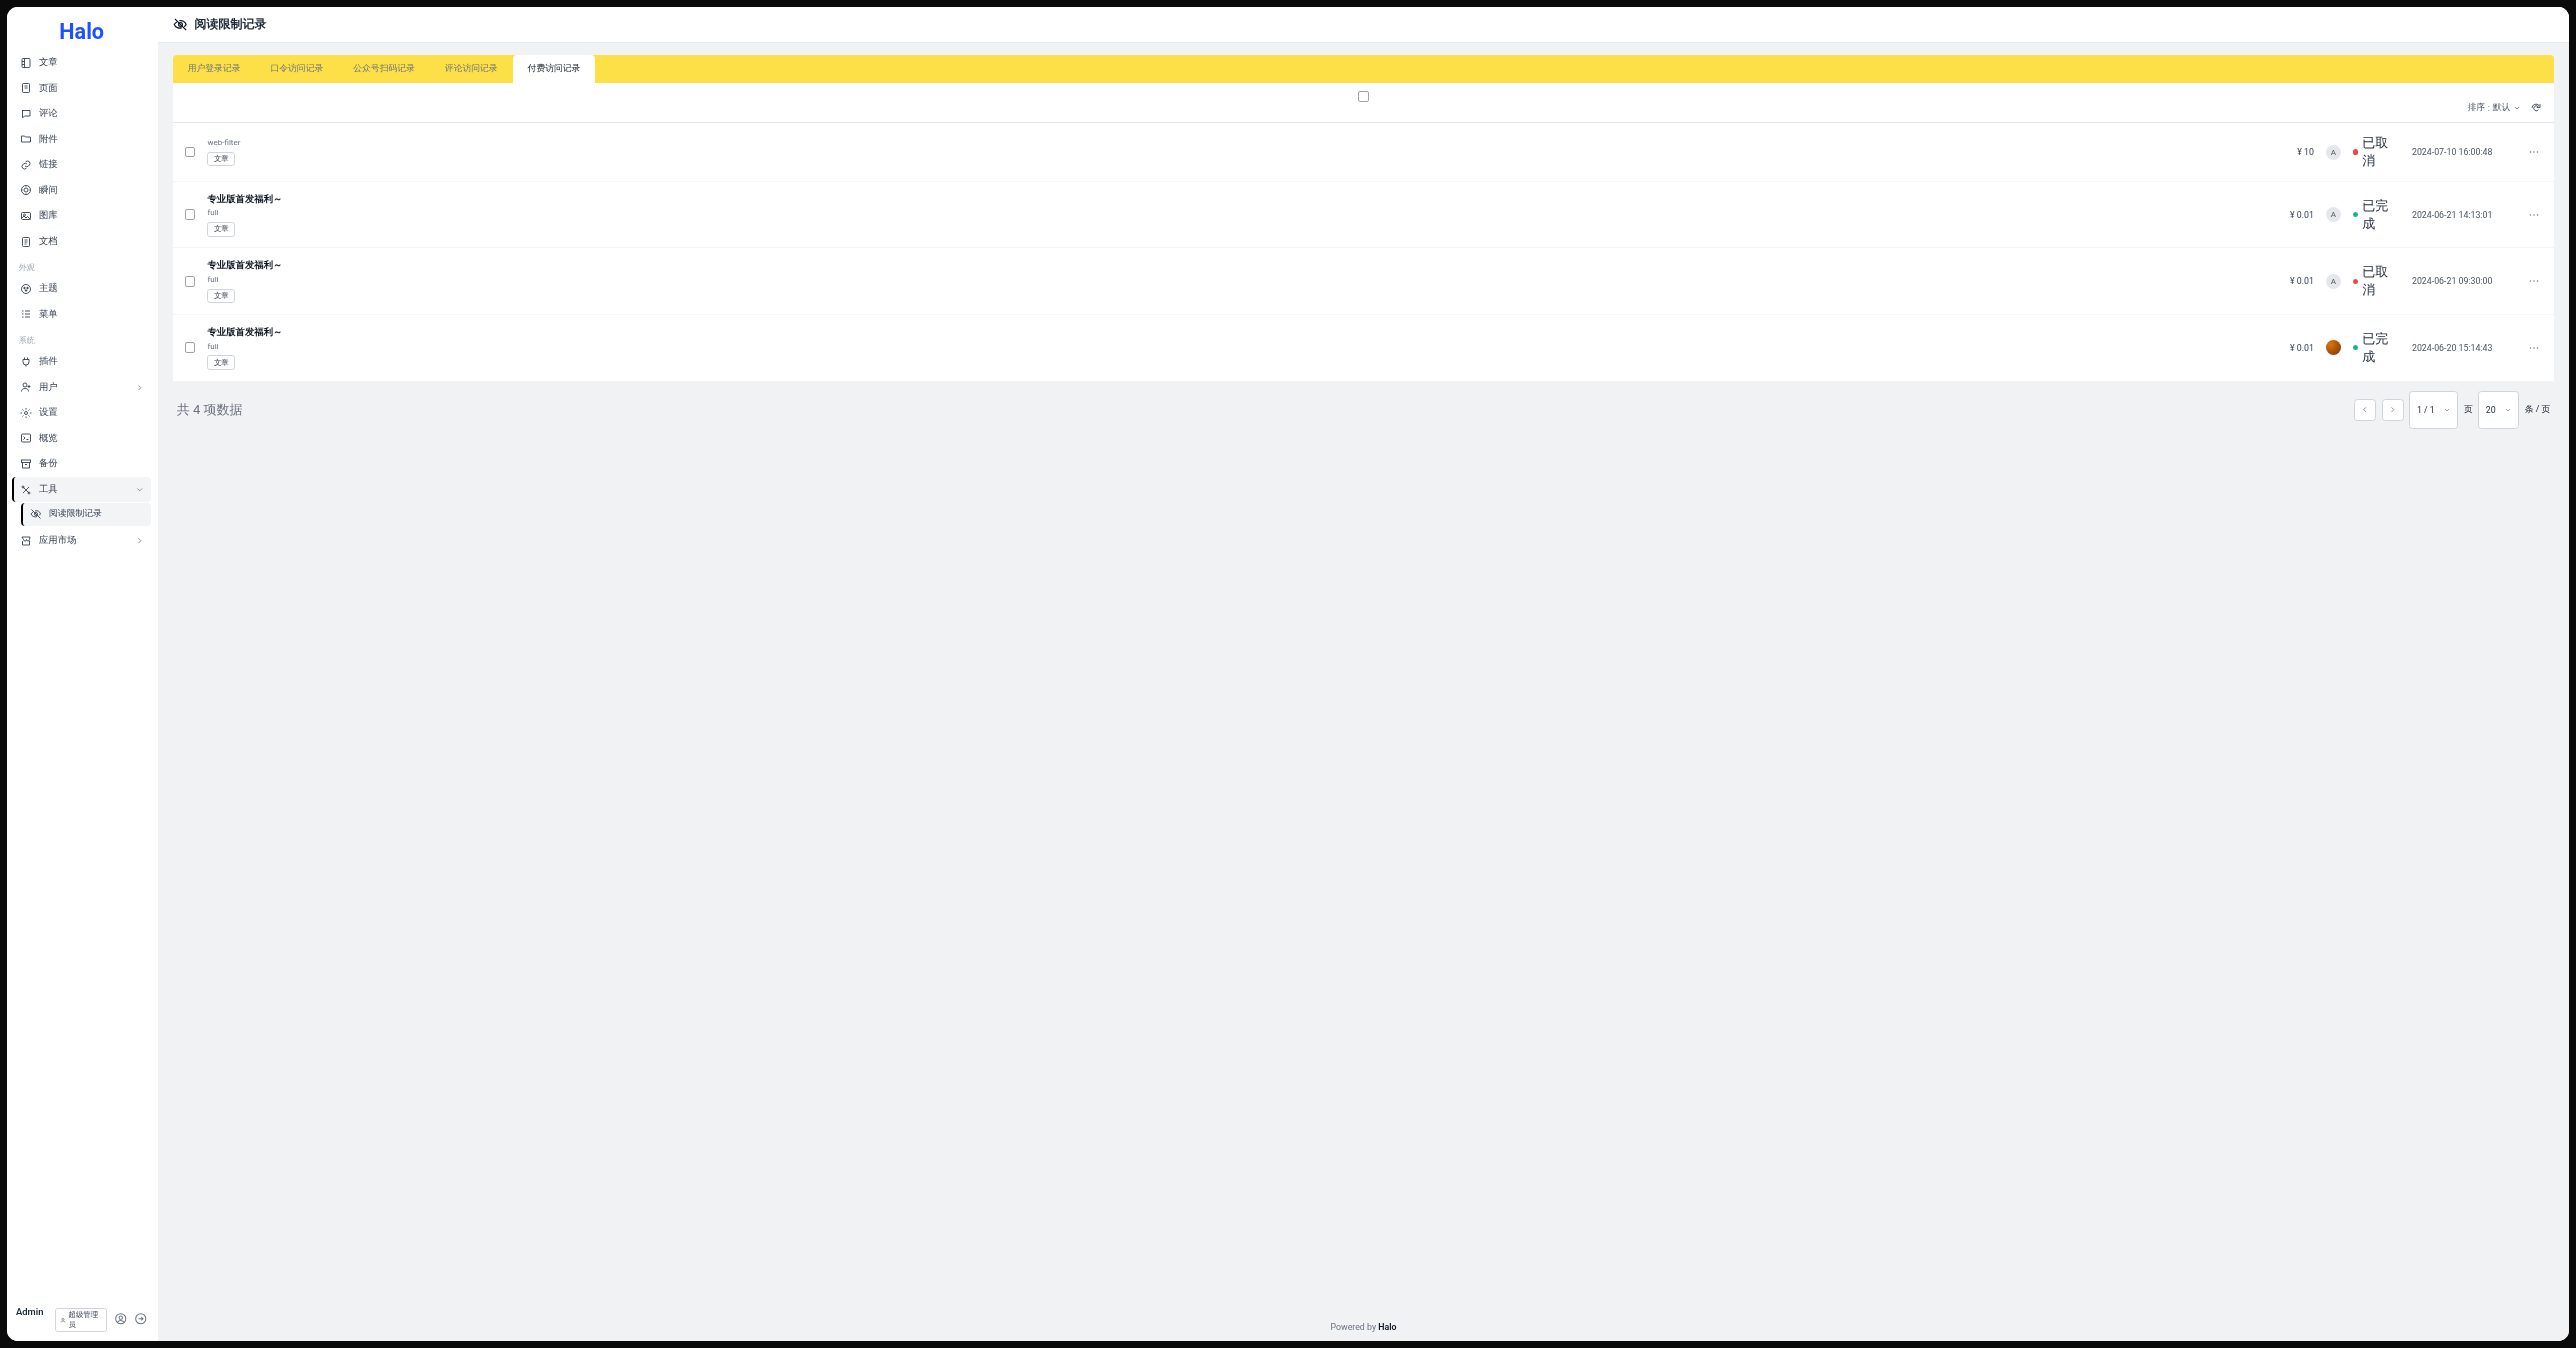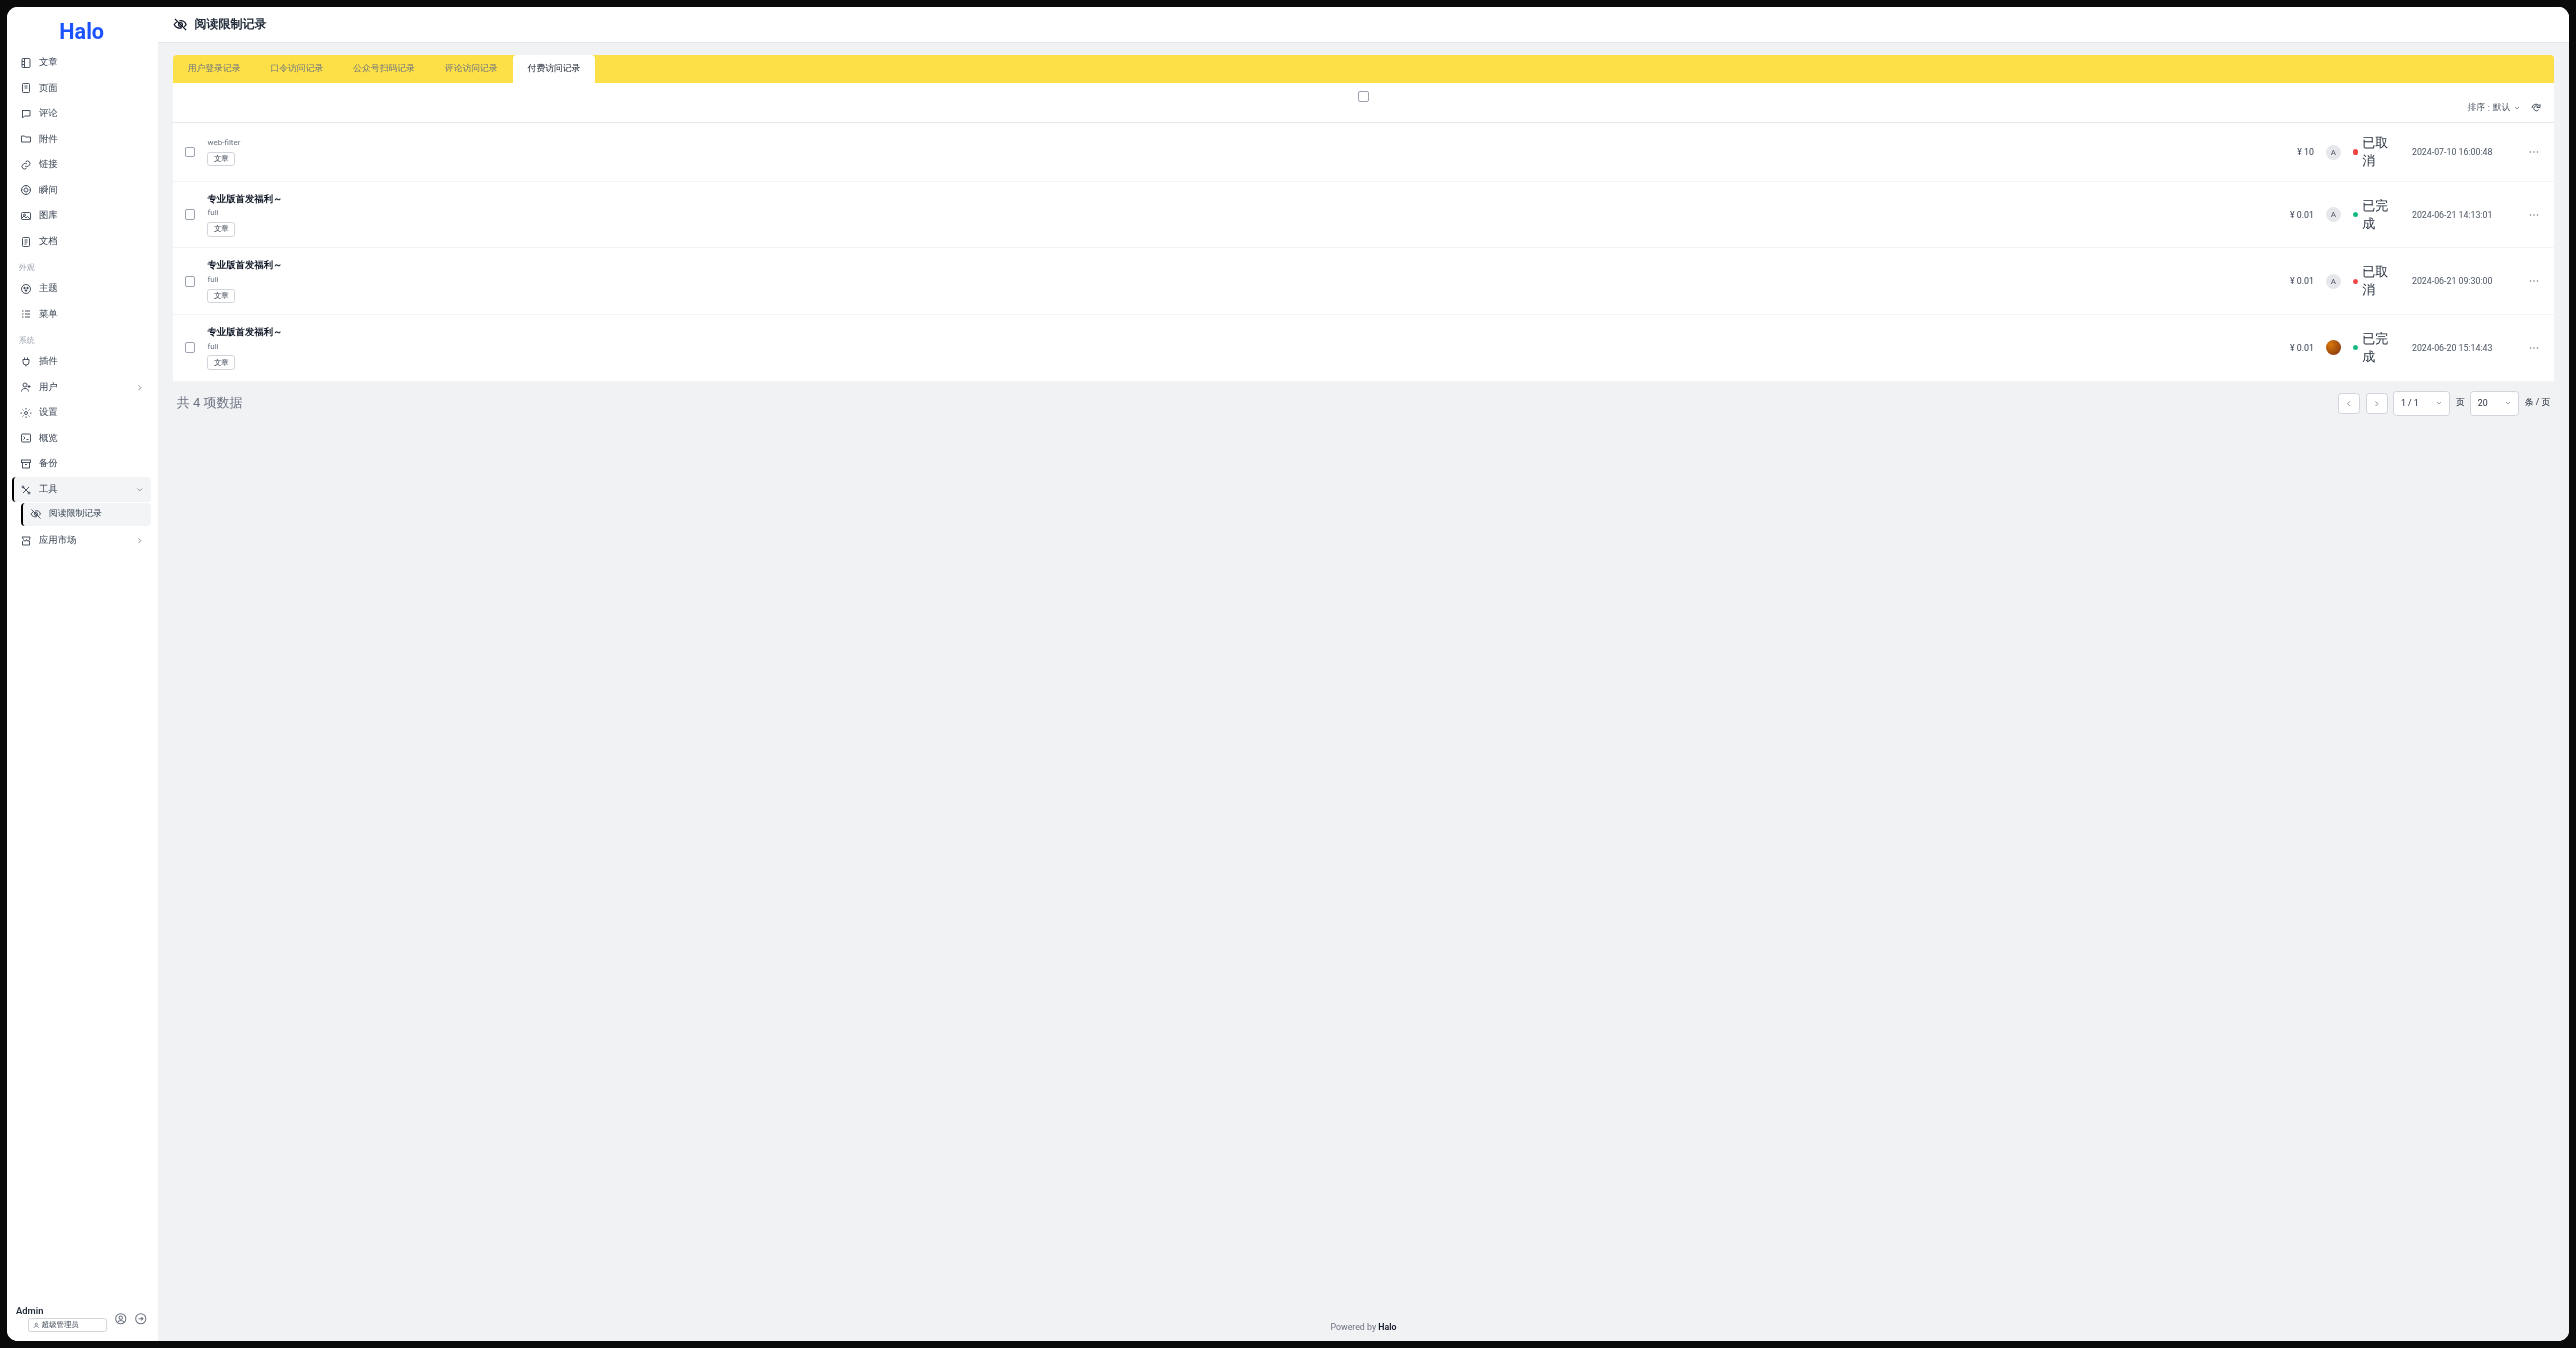--- a/index.html
+++ b/index.html
@@ -13,21 +13,21 @@
 .nav-item.active { background: #f3f4f6; border-left: 2px solid #000; padding-left: 4.7px; font-weight: 500; }
 .nav-item .icon { width: 13.5px; height: 13.5px; margin-right: 6.7px; display: inline-flex; align-items: center; justify-content: center; flex-shrink: 0; }
 .nav-item .chev { margin-left: auto; color: #6b7280; }
 .nav-group-label { font-size: 8px; color: #9ca3af; padding: 6.7px 6.7px 4px 6.7px; }
 .nav-sub { padding-left: 9.4px; margin-bottom: 2.7px; }
 .nav-sub .nav-item { font-size: 8.8px; padding: 4.7px 5.4px; }
 .nav-sub .nav-item.active { background: #f3f4f6; border-left: 2px solid #000; }
 .sidebar-footer { border-top: 0.7px solid transparent; padding: 6.7px 9.4px 9.4px 9.4px; display: flex; align-items: center; gap: 6.7px; }
 .sidebar-footer .name { font-size: 9.4px; font-weight: 600; flex: 1; }
 .sidebar-footer .role-badge { font-size: 7.4px; border: 0.7px solid #d1d5db; border-radius: 2.7px; padding: 0.7px 4px; display: inline-flex; align-items: center; gap: 2px; color: #374151; margin-top: 2.7px; margin-left: 12px; }
-.sidebar-footer .fcol { display: flex; flex-direction: column; flex: 1; }
+.sidebar-footer .fcol { display: flex; flex-direction: row; flex: 1; }
 .sidebar-footer .ficon { color: #6b7280; cursor: pointer; }
 .main { flex: 1; background: #f1f2f4; display: flex; flex-direction: column; overflow: hidden; }
 .header { background: #fff; padding: 9.4px 15px; display: flex; align-items: center; gap: 6.7px; border-bottom: 0.7px solid #e5e7eb; }
 .header h1 { font-size: 12px; font-weight: 700; }
 .content { padding: 12px 15px; flex: 1; overflow-y: auto; }
 .tabs { display: flex; background: #fde047; border-radius: 4px 4px 0 0; }
 .tab { padding: 8px 15px; font-size: 8.8px; color: #6b7280; cursor: pointer; border-radius: 4px 4px 0 0; }
 .tab.active { background: #fff; color: #111827; font-weight: 500; }
 .toolbar { background: #fff; padding: 8px 12px; display: flex; align-items: center; border-bottom: 0.7px solid #e5e7eb; flex-direction: column; }
 .toolbar .right { margin-left: auto; display: flex; align-items: center; gap: 9.4px; font-size: 8.8px; color: #4b5563; }
@@ -45,21 +45,21 @@
 .row .status { display: flex; align-items: center; gap: 4px; font-size: 13px; width: 47px; }
 .row .dot { width: 5.4px; height: 5.4px; border-radius: 50%; }
 .row .dot.red { background: #ef4444; }
 .row .dot.green { background: #10b981; }
 .row .time { font-size: 8.8px; color: #4b5563; width: 101px; }
 .row .more { color: #6b7280; cursor: pointer; padding: 0 2.7px; }
 .pagination { background: transparent; padding: 9.4px 4px; display: flex; align-items: center; }
 .pagination .total { font-size: 13px; color: #6b7280; }
 .pagination .right { margin-left: auto; display: flex; align-items: center; gap: 5.4px; font-size: 8.8px; }
 .pagination .pbtn { border: 0.7px solid #d1d5db; background: #fff; border-radius: 3.4px; padding: 3.4px 5.4px; cursor: pointer; display: inline-flex; align-items: center; justify-content: center; min-width: 21.6px; height: 21.6px; }
-.pagination .psel { border: 0.7px solid #d1d5db; background: #fff; border-radius: 3.4px; padding: 3.4px 6.7px; display: inline-flex; align-items: center; gap: 16px; height: 25px; }
+.pagination .psel { border: 0.7px solid #d1d5db; background: #fff; border-radius: 3.4px; padding: 3.4px 6.7px; display: inline-flex; align-items: center; gap: 8px; height: 38px; }
 .footer { text-align: center; font-size: 8.8px; color: #6b7280; padding: 9.4px; }
 .footer b { color: #111827; font-weight: 600; }
 svg { display: block; }
 </style>
 </head>
 <body>
 
 <div class="window">
   <aside class="sidebar">
     <div class="logo">

